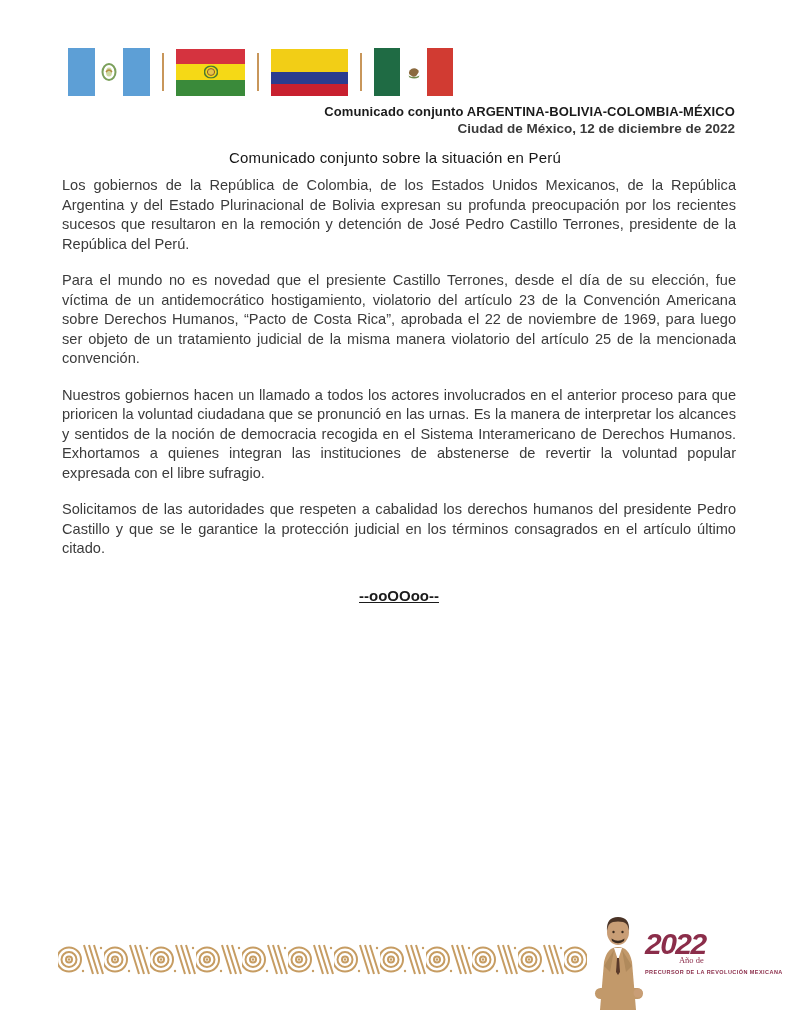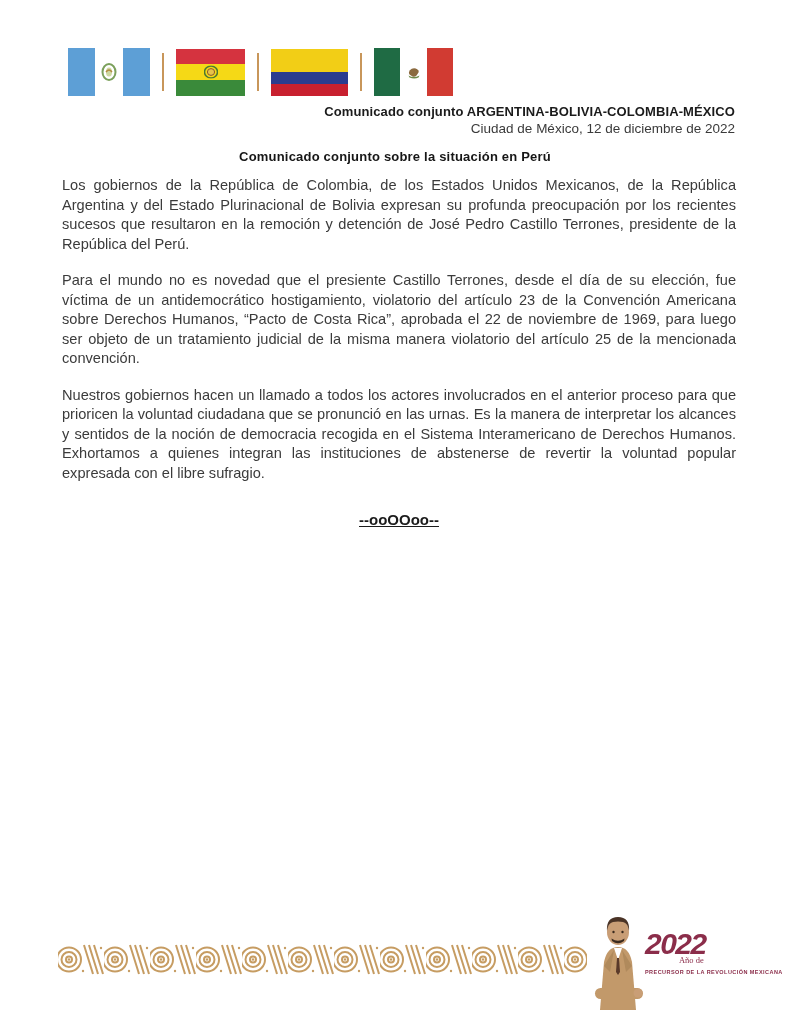--- a/index.html
+++ b/index.html
@@ -15,24 +15,24 @@
   .flag-cols{display:flex;width:100%;height:100%;}
   .flag-rows{display:flex;flex-direction:column;width:100%;height:100%;}
   .flag .emblem{position:absolute;top:50%;left:50%;transform:translate(-50%,-50%);}
   .f-arg{width:82px;height:48px;}
   .f-bol{width:69px;height:47px;}
   .f-col{width:77px;height:47px;}
   .f-mex{width:79px;height:48px;}
   
   .hdr{position:absolute;top:104px;right:55px;text-align:right;line-height:16px;margin-left:44px;}
   .hdr-bold{font-size:13px;font-weight:700;color:#1b1b1b;letter-spacing:.1px;}
-  .hdr-date{font-size:13.5px;color:#3a3a3a;margin-top:1px;}
+  .hdr-date{font-size:13.5px;color:#3a3a3a;margin-top:1px;font-weight:bold;}
   
   .doc-title{position:absolute;top:149px;left:0;width:100%;text-align:center;
-    font-size:13px;font-weight:700;color:#161616;letter-spacing:.2px;}
+    font-size:15px;font-weight:400;color:#161616;letter-spacing:.2px;}
   
   .body-text{position:absolute;top:176px;left:62px;width:674px;}
   .body-text p{
     margin:0 0 17px 0;font-size:14.6px;line-height:19.5px;
     text-align:justify;color:#3b3b3b;
   }
   .closing{margin-top:28px;text-align:center;font-size:15px;font-weight:700;color:#1b1b1b;text-decoration:underline;}
   
   .pattern-band{position:absolute;left:58px;top:944px;width:529px;height:31px;}
   .logo{position:absolute;left:588px;top:906px;width:170px;height:108px;color:#8b2d4a;}
@@ -104,20 +104,21 @@
     <div class="hdr-bold">Comunicado conjunto ARGENTINA-BOLIVIA-COLOMBIA-MÉXICO</div>
     <div class="hdr-date">Ciudad de México, 12 de diciembre de 2022</div>
   </div>
 
   <div class="doc-title">Comunicado conjunto sobre la situación en Perú</div>
 
   <div class="body-text">
     <p>Los gobiernos de la República de Colombia, de los Estados Unidos Mexicanos, de la República Argentina y del Estado Plurinacional de Bolivia expresan su profunda preocupación por los recientes sucesos que resultaron en la remoción y detención de José Pedro Castillo Terrones, presidente de la República del Perú.</p>
     <p>Para el mundo no es novedad que el presiente Castillo Terrones, desde el día de su elección, fue víctima de un antidemocrático hostigamiento, violatorio del artículo 23 de la Convención Americana sobre Derechos Humanos, “Pacto de Costa Rica”, aprobada el 22 de noviembre de 1969, para luego ser objeto de un tratamiento judicial de la misma manera violatorio del artículo 25 de la mencionada convención.</p>
     <p>Nuestros gobiernos hacen un llamado a todos los actores involucrados en el anterior proceso para que prioricen la voluntad ciudadana que se pronunció en las urnas. Es la manera de interpretar los alcances y sentidos de la noción de democracia recogida en el Sistema Interamericano de Derechos Humanos.  Exhortamos a quienes integran las instituciones de abstenerse de revertir la voluntad popular expresada con el libre sufragio.</p>
+    <p>Solicitamos de las autoridades que respeten a cabalidad los derechos humanos del presidente Pedro Castillo y que se le garantice la protección judicial en los términos consagrados en el artículo último citado.</p>
     <div class="closing">--ooOOoo--</div>
   </div>
 
   <svg class="pattern-band" width="529" height="31" viewBox="0 0 529 31">
     <defs>
       <pattern id="aztec" width="46" height="31" patternUnits="userSpaceOnUse">
         <g fill="none" stroke="#c69c62" stroke-width="2">
           <circle cx="11" cy="15.5" r="3"></circle>
           <circle cx="11" cy="15.5" r="7.5"></circle>
           <circle cx="11" cy="15.5" r="12"></circle>

